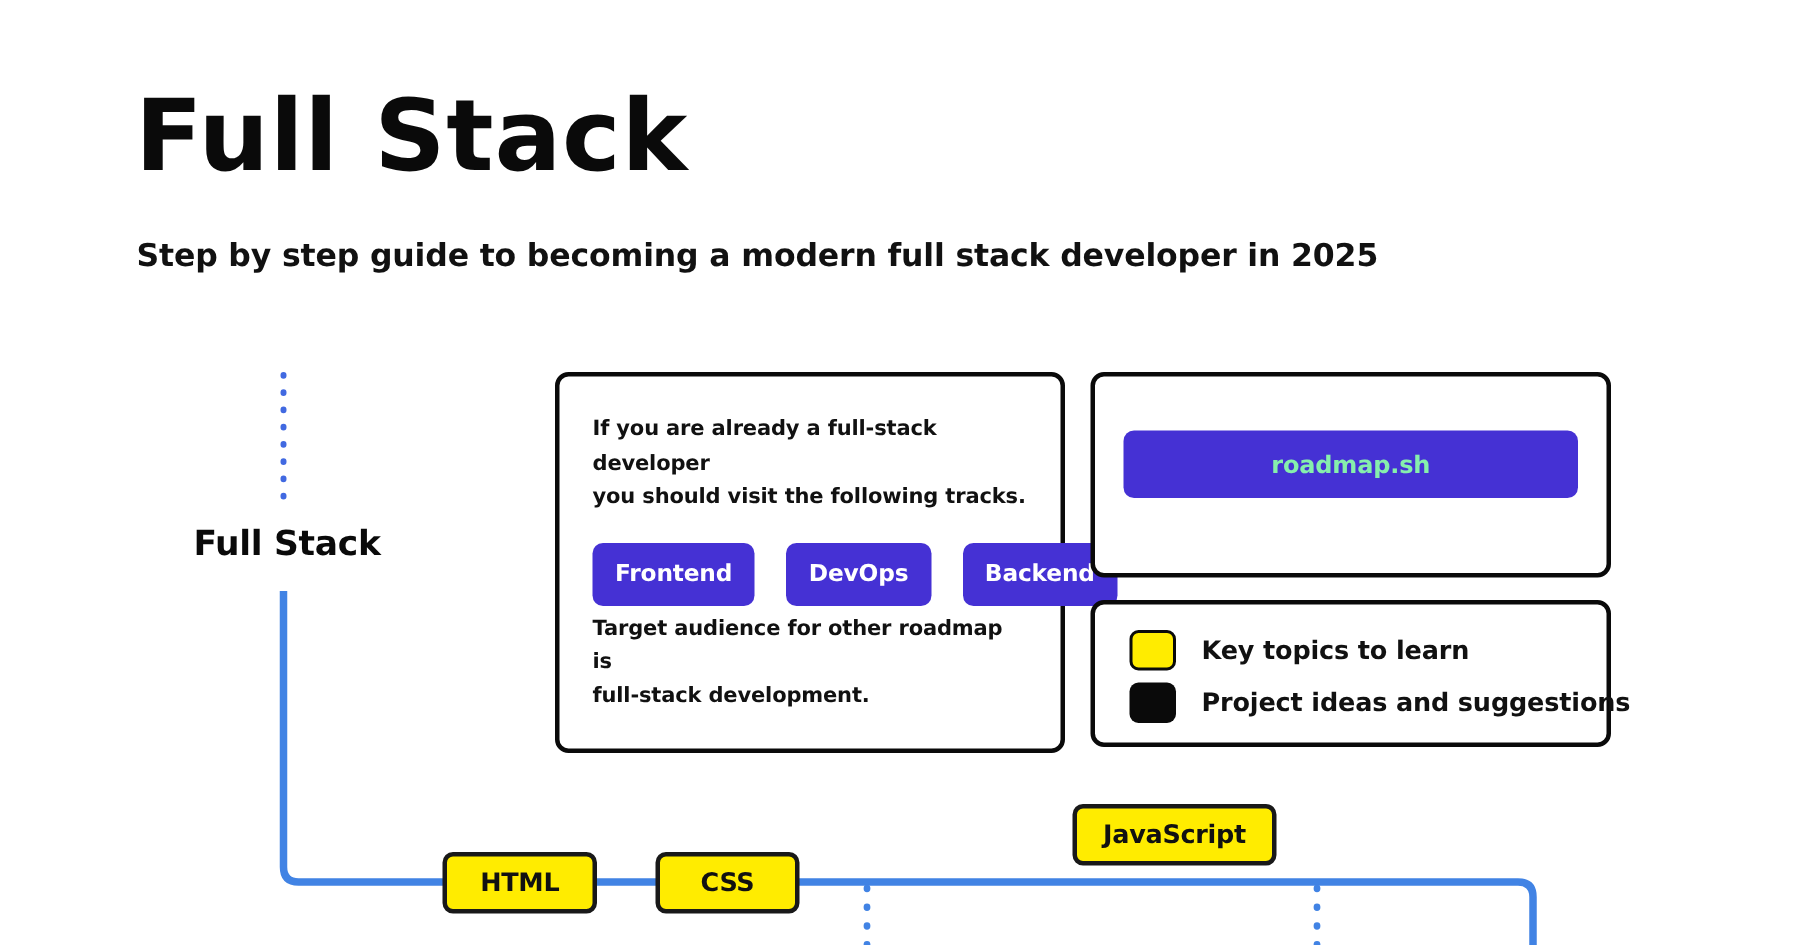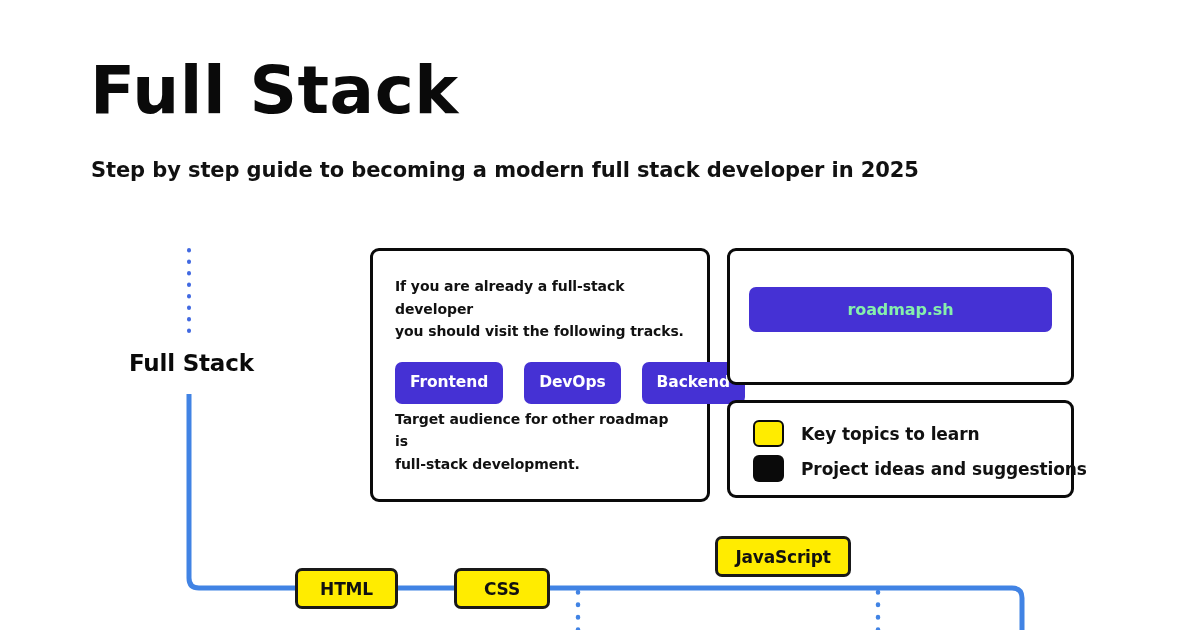--- a/index.html
+++ b/index.html
@@ -183,21 +183,21 @@
     align-items: center;
     justify-content: center;
     font-size: 17px;
     font-weight: 600;
     letter-spacing: -0.2px;
     color: #111111;
     white-space: nowrap;
     cursor: pointer;
   }
   #node-html { left: 295px; top: 568px; width: 103px; height: 41px; }
-  #node-css  { left: 454px; top: 568px; width: 96px;  height: 41px; }
+  #node-css  { left: 437px; top: 568px; width: 96px;  height: 41px; }
   #node-js   { left: 715px; top: 536px; width: 136px; height: 41px; }
 </style>
 </head>
 <body>
 
 <div id="canvas">
 
   <div class="page-title">Full Stack</div>
   <div class="page-subtitle">Step by step guide to becoming a modern full stack developer in 2025</div>
 

